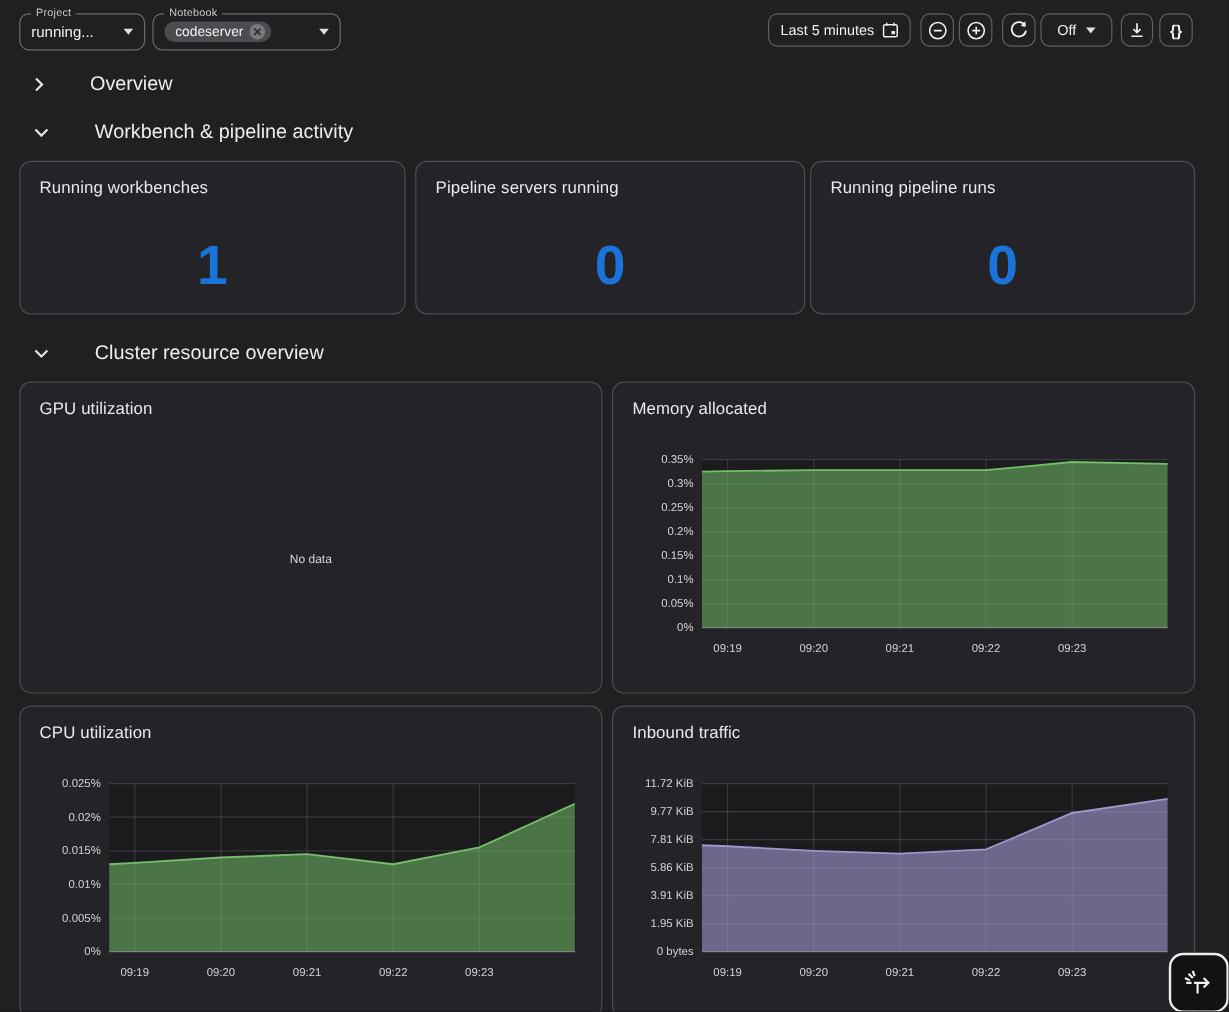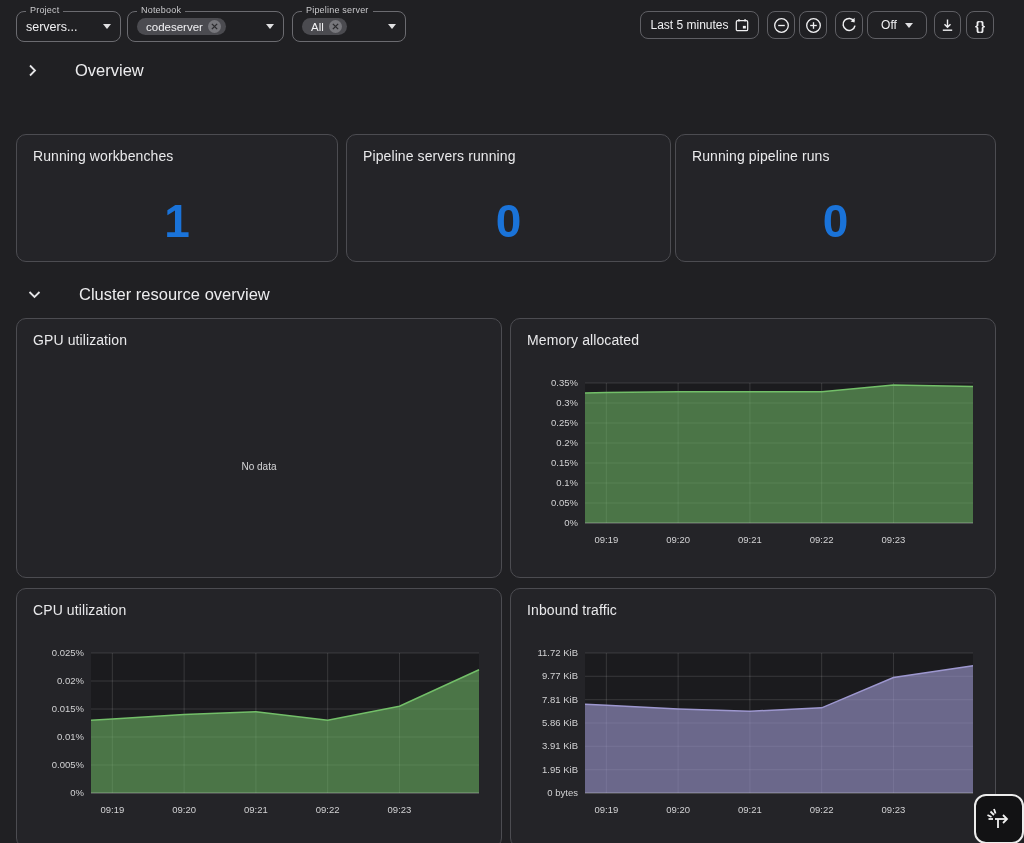--- a/index.html
+++ b/index.html
@@ -46,49 +46,37 @@
                border-radius:12px;background:#121214;display:flex;align-items:center;
                justify-content:center;}
 </style>
 </head>
 <body>
 
 <div class="page">
 
   <div class="sel" style="left:16px;top:11px;width:105px;">
     <span class="sel-label">Project</span>
-    <span class="sel-value">servers...</span>
+    <span class="sel-value">running...</span>
     <span class="caret"></span>
   </div>
 
   <div class="sel" style="left:127px;top:11px;width:157px;">
     <span class="sel-label">Notebook</span>
     <span class="chip">
       <span>codeserver</span>
       <span class="chip-x">
         <svg width="7" height="7" viewBox="0 0 8 8">
             <path d="M1 1l6 6M7 1L1 7" stroke="#2d2d30" stroke-width="1.6"></path>
           </svg>
       </span>
     </span>
     <span class="caret"></span>
   </div>
 
-  <div class="sel" style="left:292px;top:11px;width:114px;">
-    <span class="sel-label">Pipeline server</span>
-    <span class="chip">
-      <span>All</span>
-      <span class="chip-x">
-        <svg width="7" height="7" viewBox="0 0 8 8">
-            <path d="M1 1l6 6M7 1L1 7" stroke="#2d2d30" stroke-width="1.6"></path>
-          </svg>
-      </span>
-    </span>
-    <span class="caret"></span>
-  </div>
 
   <button class="tbtn" style="left:640px;width:119px;">
     <span>Last 5 minutes</span>
     <svg width="14" height="14" viewBox="0 0 16 16">
       <rect x="1.5" y="3" width="13" height="11.5" rx="1.5" fill="none" stroke="#f0f0f2" stroke-width="1.4"></rect>
       <line x1="4.5" y1="1" x2="4.5" y2="4" stroke="#f0f0f2" stroke-width="1.4"></line>
       <line x1="11.5" y1="1" x2="11.5" y2="4" stroke="#f0f0f2" stroke-width="1.4"></line>
       <rect x="9" y="9" width="3.4" height="3" fill="#f0f0f2"></rect>
     </svg>
   </button>
@@ -131,20 +119,26 @@
     <span>{}</span>
   </button>
 
   <div class="section-hd" style="top:58px;">
     <svg width="9" height="13" viewBox="0 0 9 13">
       <path d="M2 1.5 7 6.5 2 11.5" fill="none" stroke="#e5e5e7" stroke-width="1.8"></path>
     </svg>
     <span class="title">Overview</span>
   </div>
 
+  <div class="section-hd" style="top:98px;">
+    <svg width="13" height="9" viewBox="0 0 13 9">
+      <path d="M1.5 2 6.5 7 11.5 2" fill="none" stroke="#e5e5e7" stroke-width="1.8"></path>
+    </svg>
+    <span class="title">Workbench &amp; pipeline activity</span>
+  </div>
 
   <div class="card" style="left:16px;top:134px;width:322px;height:128px;padding-left:36px;">
     <div class="card-title">Running workbenches</div>
     <div class="card-value" style="color:#1a73d9;">1</div>
   </div>
   <div class="card" style="left:346px;top:134px;width:325px;height:128px;">
     <div class="card-title">Pipeline servers running</div>
     <div class="card-value" style="color:#1a73d9;">0</div>
   </div>
   <div class="card" style="left:675px;top:134px;width:321px;height:128px;">

